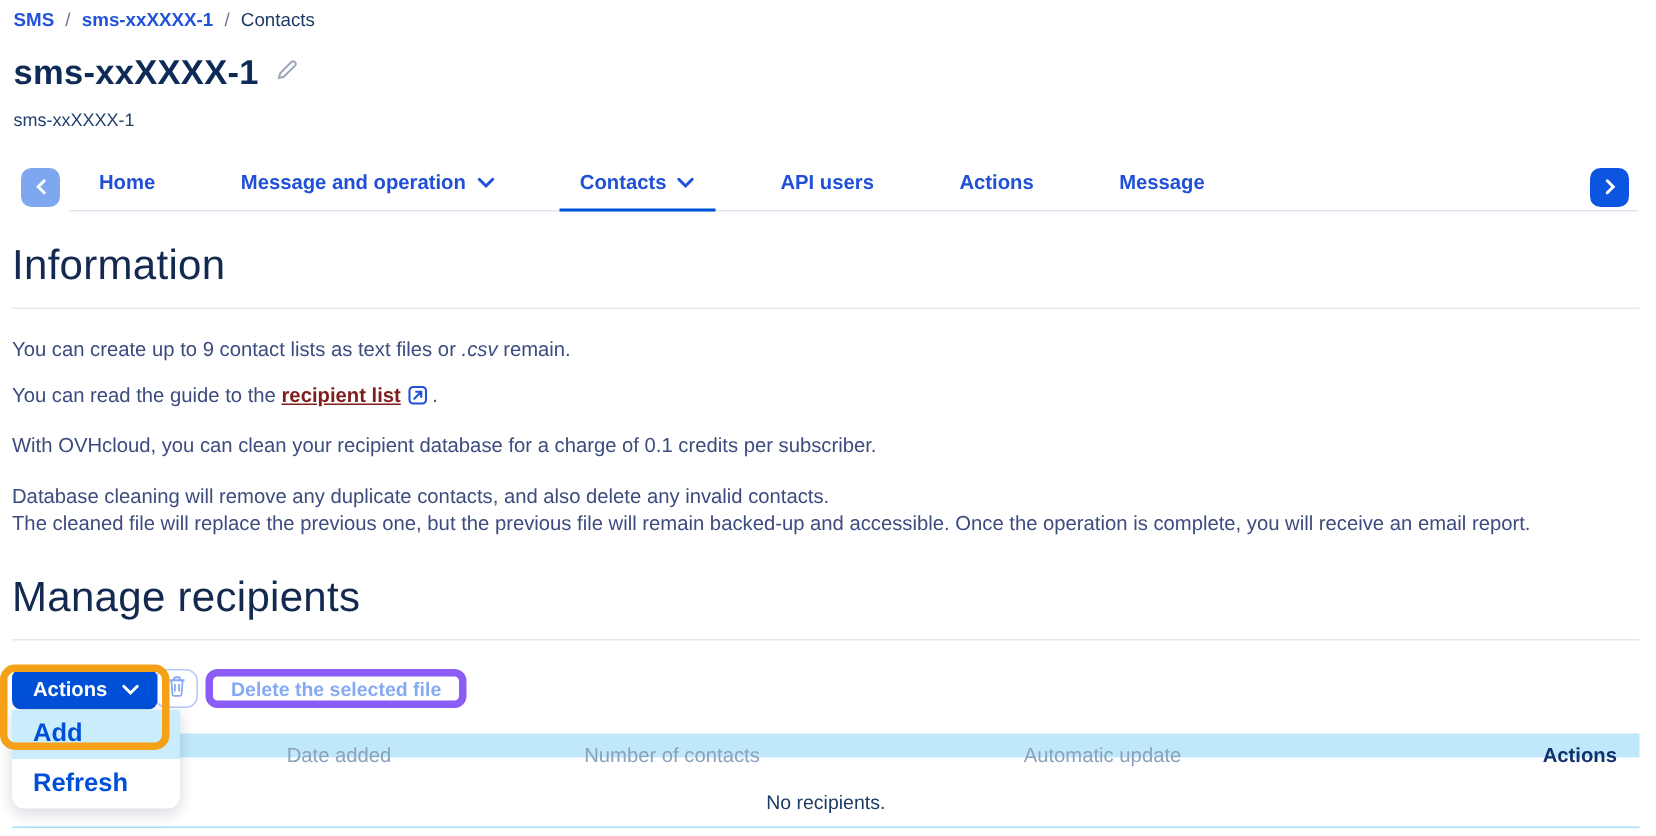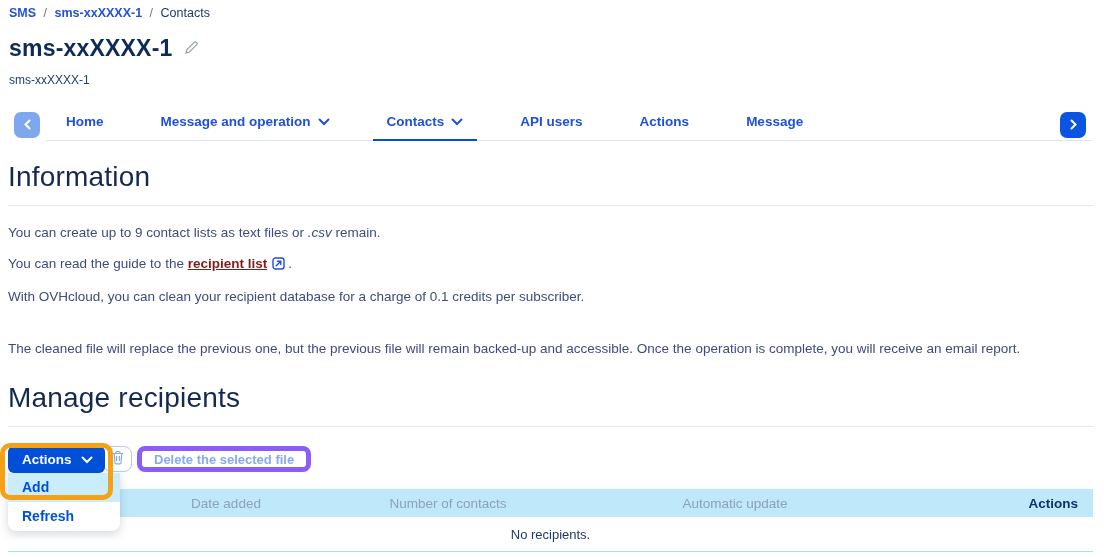--- a/index.html
+++ b/index.html
@@ -50,27 +50,27 @@
     font-family:inherit; z-index:2; }
   .btn-trash { position:absolute; left:103px; top:7px; width:29px; height:26px;
     background:#fff; border:1px solid #b6c9f4; border-radius:8px; display:flex;
     align-items:center; justify-content:center; color:#85a9f2; cursor:default; }
   .btn-delete { position:absolute; left:137px; top:7px; height:26px; padding:0 12px;
     background:#fff; border:5px solid #8b5cf6; border-radius:8px; color:#85a9f2;
     font-size:13px; font-weight:bold; font-family:inherit; cursor:default; }
 
   .menu { position:absolute; left:8px; top:34px; width:112px; background:#fff;
     border-radius:0 0 8px 8px; box-shadow:0 3px 10px rgba(16,35,68,.18); z-index:4; overflow:hidden; }
-  .menu-item { padding:6px 14px 7px; font-size:14px; font-weight:bold; color:#0050d7; cursor:pointer; }
+  .menu-item { padding:6px 14px 7px; font-size:17px; font-weight:bold; color:#0050d7; cursor:pointer; }
   .menu-item.hl { background:#c9edfb; }
 
   .annotation { position:absolute; left:0; top:4px; width:113px; height:57px;
     border:5px solid #f5a118; border-radius:10px; z-index:6; pointer-events:none; }
 
-  .thead { position:absolute; left:8px; right:11px; top:50px; height:28px;
+  .thead { position:absolute; left:8px; right:11px; top:50px; height:16px;
     background:#bfe9fa; z-index:1; }
   .th { position:absolute; top:7px; font-size:13.5px; color:#8ba2ba; transform:translateX(-50%); white-space:nowrap; }
   .th-actions { right:15px; left:auto; transform:none; color:#12306b; font-weight:bold; }
   .empty-row { position:absolute; left:8px; right:11px; top:88px; text-align:center;
     font-size:13px; color:#1d3b66; }
   .bottom-line { position:absolute; left:8px; right:11px; top:112px; border-top:1px solid #a5e1f4; }
 </style>
 </head>
 <body>
 
@@ -146,21 +146,21 @@
 
   <p class="para p1"><span>You can create up to 9 contact lists as text files or </span><span class="italic">.csv</span><span> remain.</span></p>
 
   <p class="para p2"><span>You can read the guide to the </span><span class="text-link">recipient list</span><span class="extlink"><svg width="13" height="13" viewBox="0 0 13 13" fill="none" stroke="#1f50d7" stroke-width="1.4">
           <rect x="1" y="1" width="11" height="11" rx="2.5"></rect>
           <path d="M4.2 8.8 8.6 4.4M5.4 4.2h3.4v3.4" stroke-linecap="round"></path>
         </svg></span><span>.</span></p>
 
   <p class="para p3">With OVHcloud, you can clean your recipient database for a charge of 0.1 credits per subscriber.</p>
 
-  <p class="para p4"><br><span>The cleaned file will replace the previous one, but the previous file will remain backed-up and accessible. Once the operation is complete, you will receive an email report.</span></p>
+  <p class="para p4"><span>Database cleaning will remove any duplicate contacts, and also delete any invalid contacts.</span><br><span>The cleaned file will replace the previous one, but the previous file will remain backed-up and accessible. Once the operation is complete, you will receive an email report.</span></p>
 
   <div class="h2 h2-manage">Manage recipients</div>
   <div class="rule"></div>
 
   <div class="manage">
 
     <button class="btn-actions">
       <span>Actions</span>
       <span>
         <svg width="12" height="8" viewBox="0 0 12 8" fill="none" stroke="#ffffff" stroke-width="2" stroke-linecap="round">

